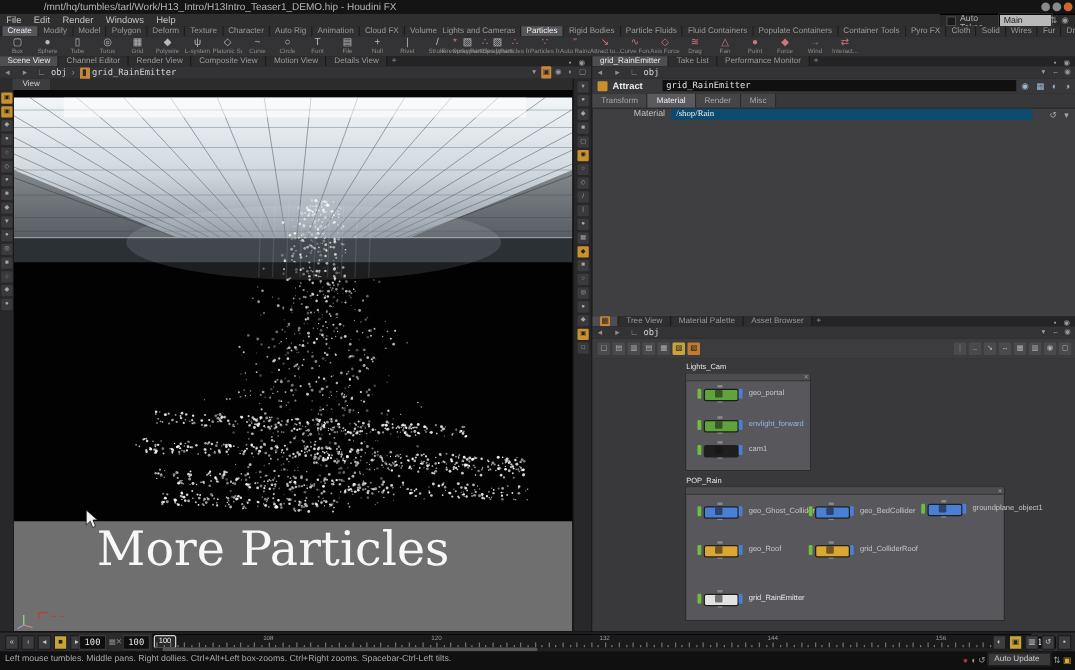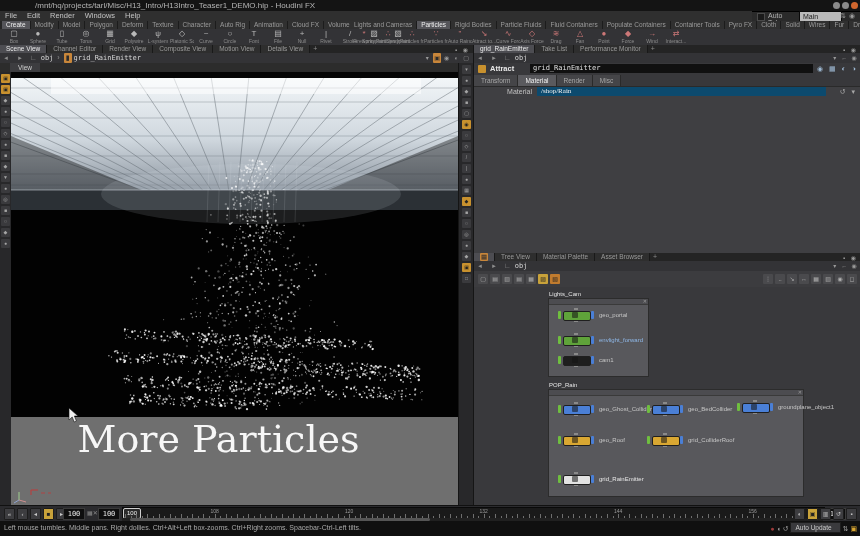--- a/index.html
+++ b/index.html
@@ -116,21 +116,21 @@
   #auto-update{display:inline-block;background:#3a3a3d;border:1px solid #1c1c1c;color:#cccccc;font-size:6.5px;
                line-height:9px;padding:0 8px 0 4px;position:relative;top:-1px;}
   #watermark{left:0;top:496px;width:856px;text-align:right;font-size:7.5px;font-weight:bold;color:#b5383d;z-index:40;}
   svg{display:block;}
 </style>
 </head>
 <body>
 <div id="app">
 
 <div class="abs" id="titlebar">
-  <span class="abs" id="title-text">/mnt/hq/projects/tarl/Misc/H13_Intro/H13Intro_Teaser1_DEMO.hip - Houdini FX</span>
+  <span class="abs" id="title-text">/mnt/hq/tumbles/tarl/Work/H13_Intro/H13Intro_Teaser1_DEMO.hip - Houdini FX</span>
   <span class="abs windot" style="right:20px;background:#8a8a8a;"></span>
   <span class="abs windot" style="right:11px;background:#8a8a8a;"></span>
   <span class="abs windot" style="right:2px;background:#d0662e;"></span>
 </div>
 
 <div class="abs" id="menubar">
   <span id="menu-items"><span class="menu-item">File</span><span class="menu-item">Edit</span><span class="menu-item">Render</span><span class="menu-item">Windows</span><span class="menu-item">Help</span></span>
   <span class="abs" id="autotakes-box"></span>
   <span class="abs" id="autotakes-label">Auto Takes</span>
   <span class="abs" id="take-select">Main</span>

